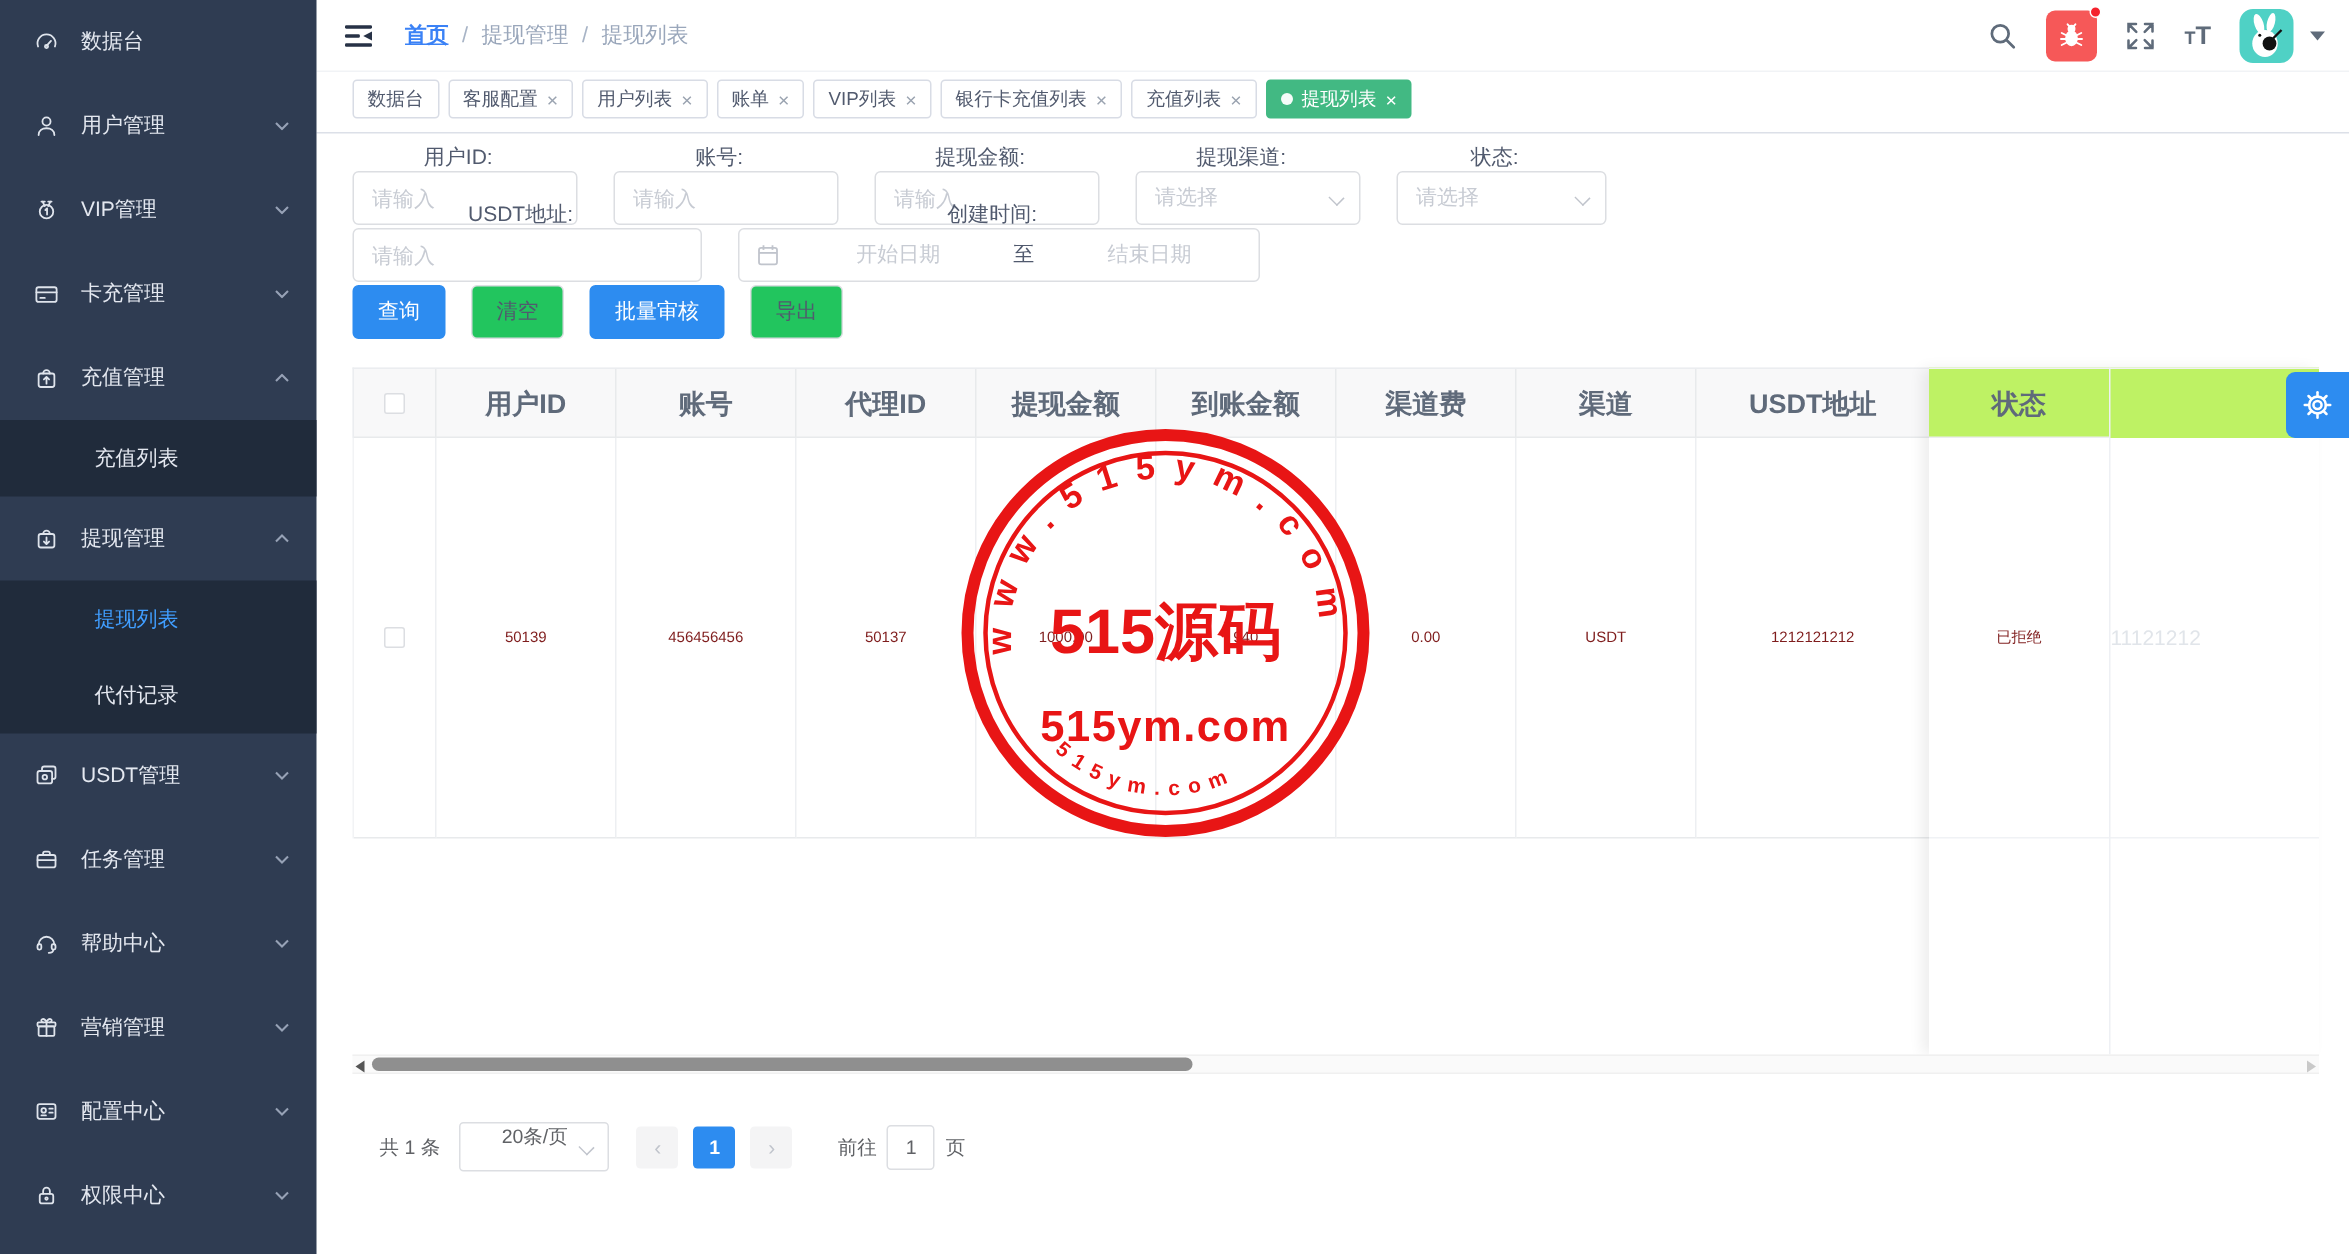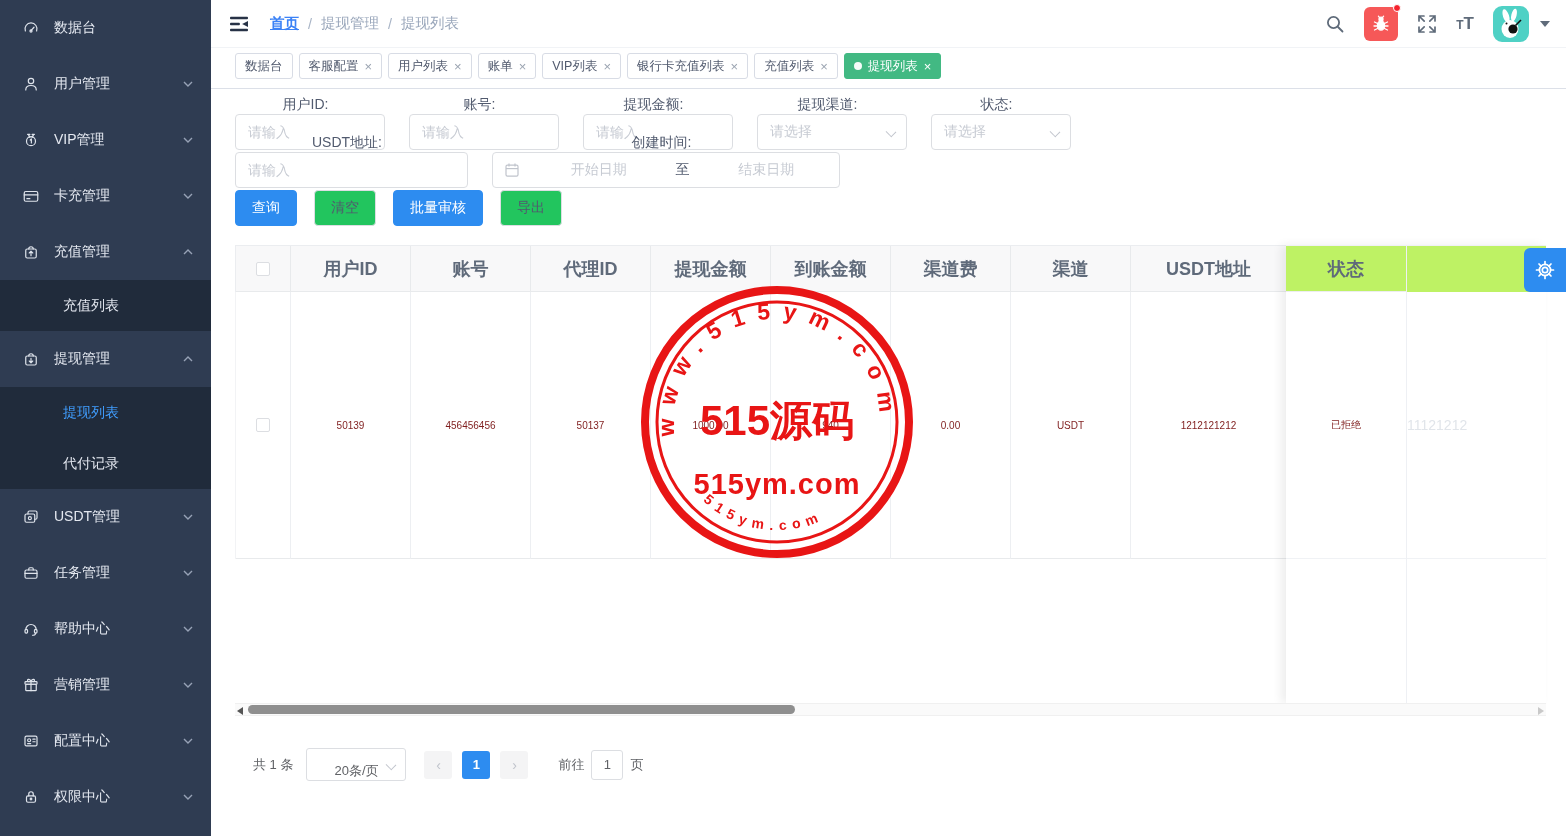--- a/index.html
+++ b/index.html
@@ -84,21 +84,21 @@
 
   
   .hscroll { position:relative; width:1311px; height:13px; background:#fafafa; border:1px solid #f0f0f0; border-left:none; border-right:none; }
   .hs-thumb { position:absolute; left:13px; top:1px; width:547px; height:9px; background:#8f8f8f; border-radius:5px; cursor:grab; }
   .hs-left { position:absolute; left:2px; top:2.5px; width:0; height:0; border-top:4px solid transparent; border-bottom:4px solid transparent; border-right:6px solid #555; cursor:pointer; }
   .hs-right { position:absolute; right:2px; top:2.5px; width:0; height:0; border-top:4px solid transparent; border-bottom:4px solid transparent; border-left:6px solid #c9c9c9; cursor:pointer; }
 
   
   .pager { display:flex; align-items:center; margin-top:32px; padding-left:18px; font-size:13px; color:#606266; }
   .pg-total { margin-right:13px; }
-  .pg-size { position:relative; display:flex; align-items:flex-end; justify-content:center; width:100px; height:33px; border:1px solid #dcdee2; border-radius:3px; color:#606266; cursor:pointer; margin-right:18px; }
+  .pg-size { position:relative; display:flex; align-items:flex-start; justify-content:center; width:100px; height:33px; border:1px solid #dcdee2; border-radius:3px; color:#606266; cursor:pointer; margin-right:18px; }
   .pg-size .sel-caret { right:10px; top:12px; }
   .pg-btn { width:28px; height:28px; border-radius:3px; background:#f4f4f5; color:#c0c4cc; display:flex; align-items:center; justify-content:center; font-size:14px; margin-right:10px; cursor:pointer; }
   .pg-btn.page { background:#2d8cf0; color:#fff; font-weight:bold; font-size:13px; }
   .pg-goto { margin-left:20px; margin-right:7px; }
   .pg-input { width:32px; height:30px; border:1px solid #dcdee2; border-radius:3px; text-align:center; font-size:13px; color:#606266; outline:none; margin-right:7px; }
 
   
   .watermark { position:absolute; left:632px; top:277px; width:290px; height:290px; z-index:50; pointer-events:none; }
 </style>
 </head>

